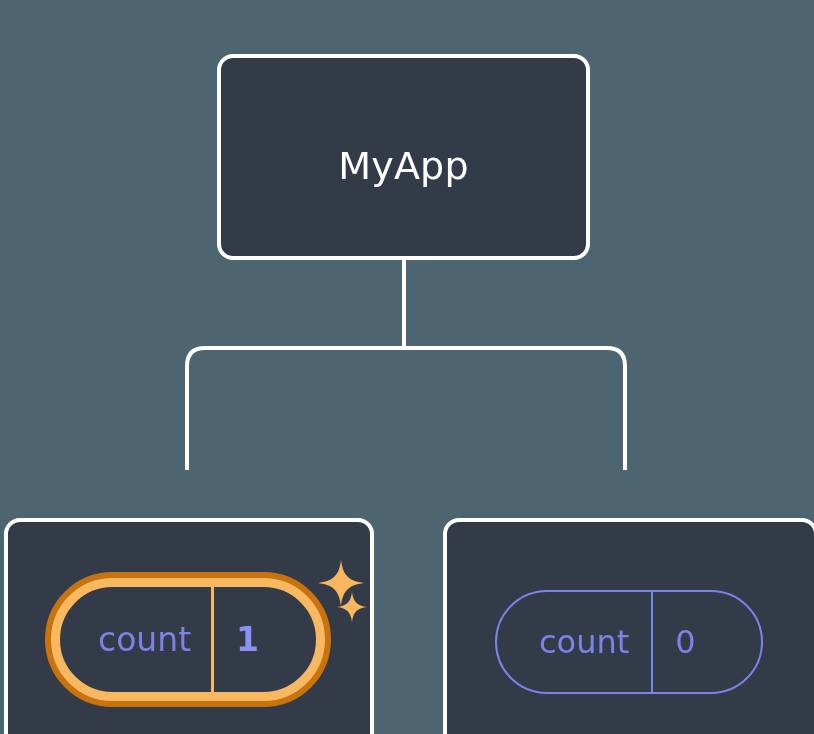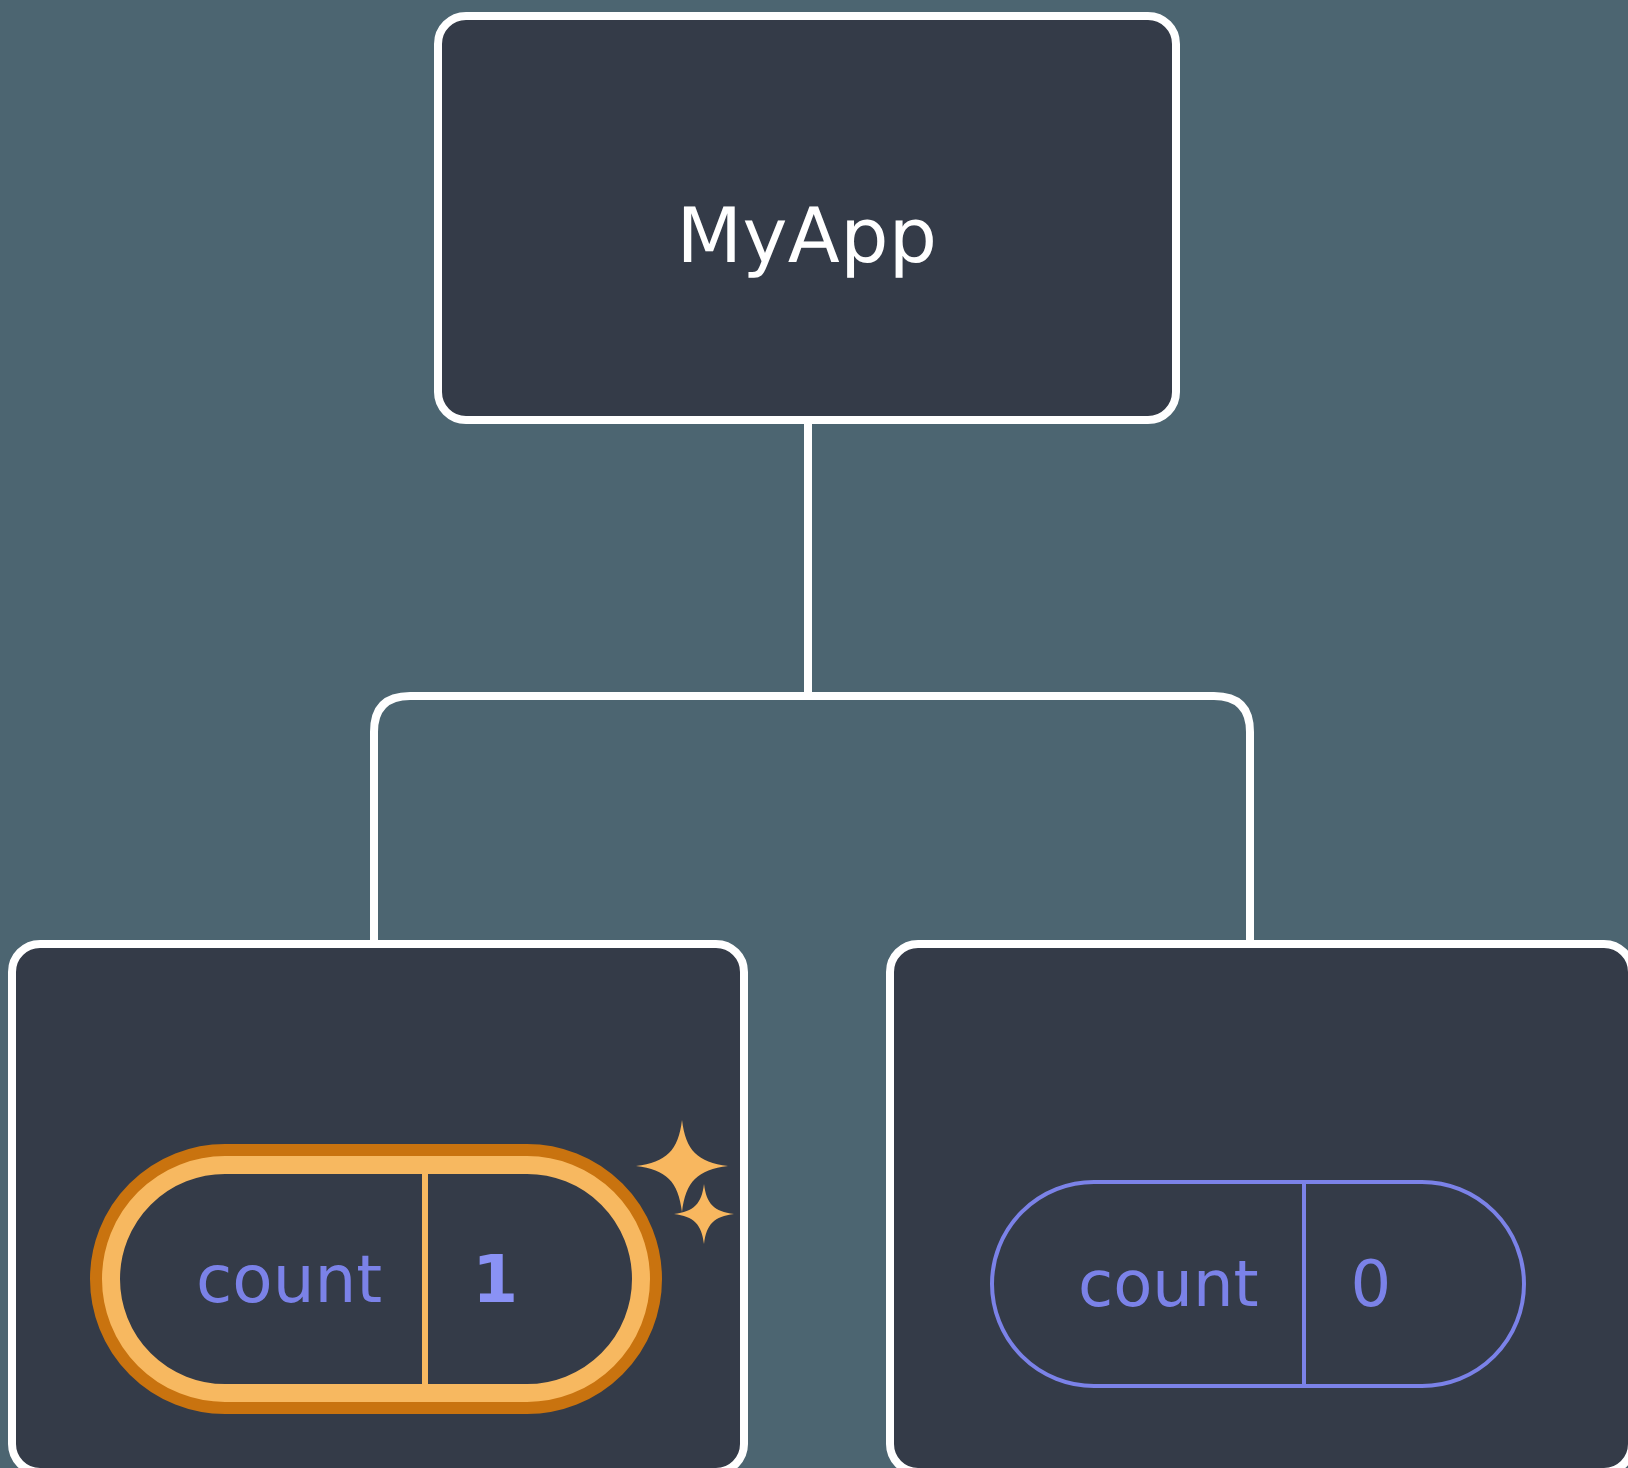--- a/index.html
+++ b/index.html
@@ -24,20 +24,21 @@
     pointer-events: none;
   }
 
   
   .node-box {
     position: absolute;
     background: #343b48;
     border: 4px solid #ffffff;
     border-radius: 16px;
     box-sizing: border-box;
+    margin-top: 48px;
   }
 
   .node-title {
     position: absolute;
     left: 0;
     width: 100%;
     text-align: center;
     color: #ffffff;
     font-weight: 400;
     letter-spacing: 0.2px;

